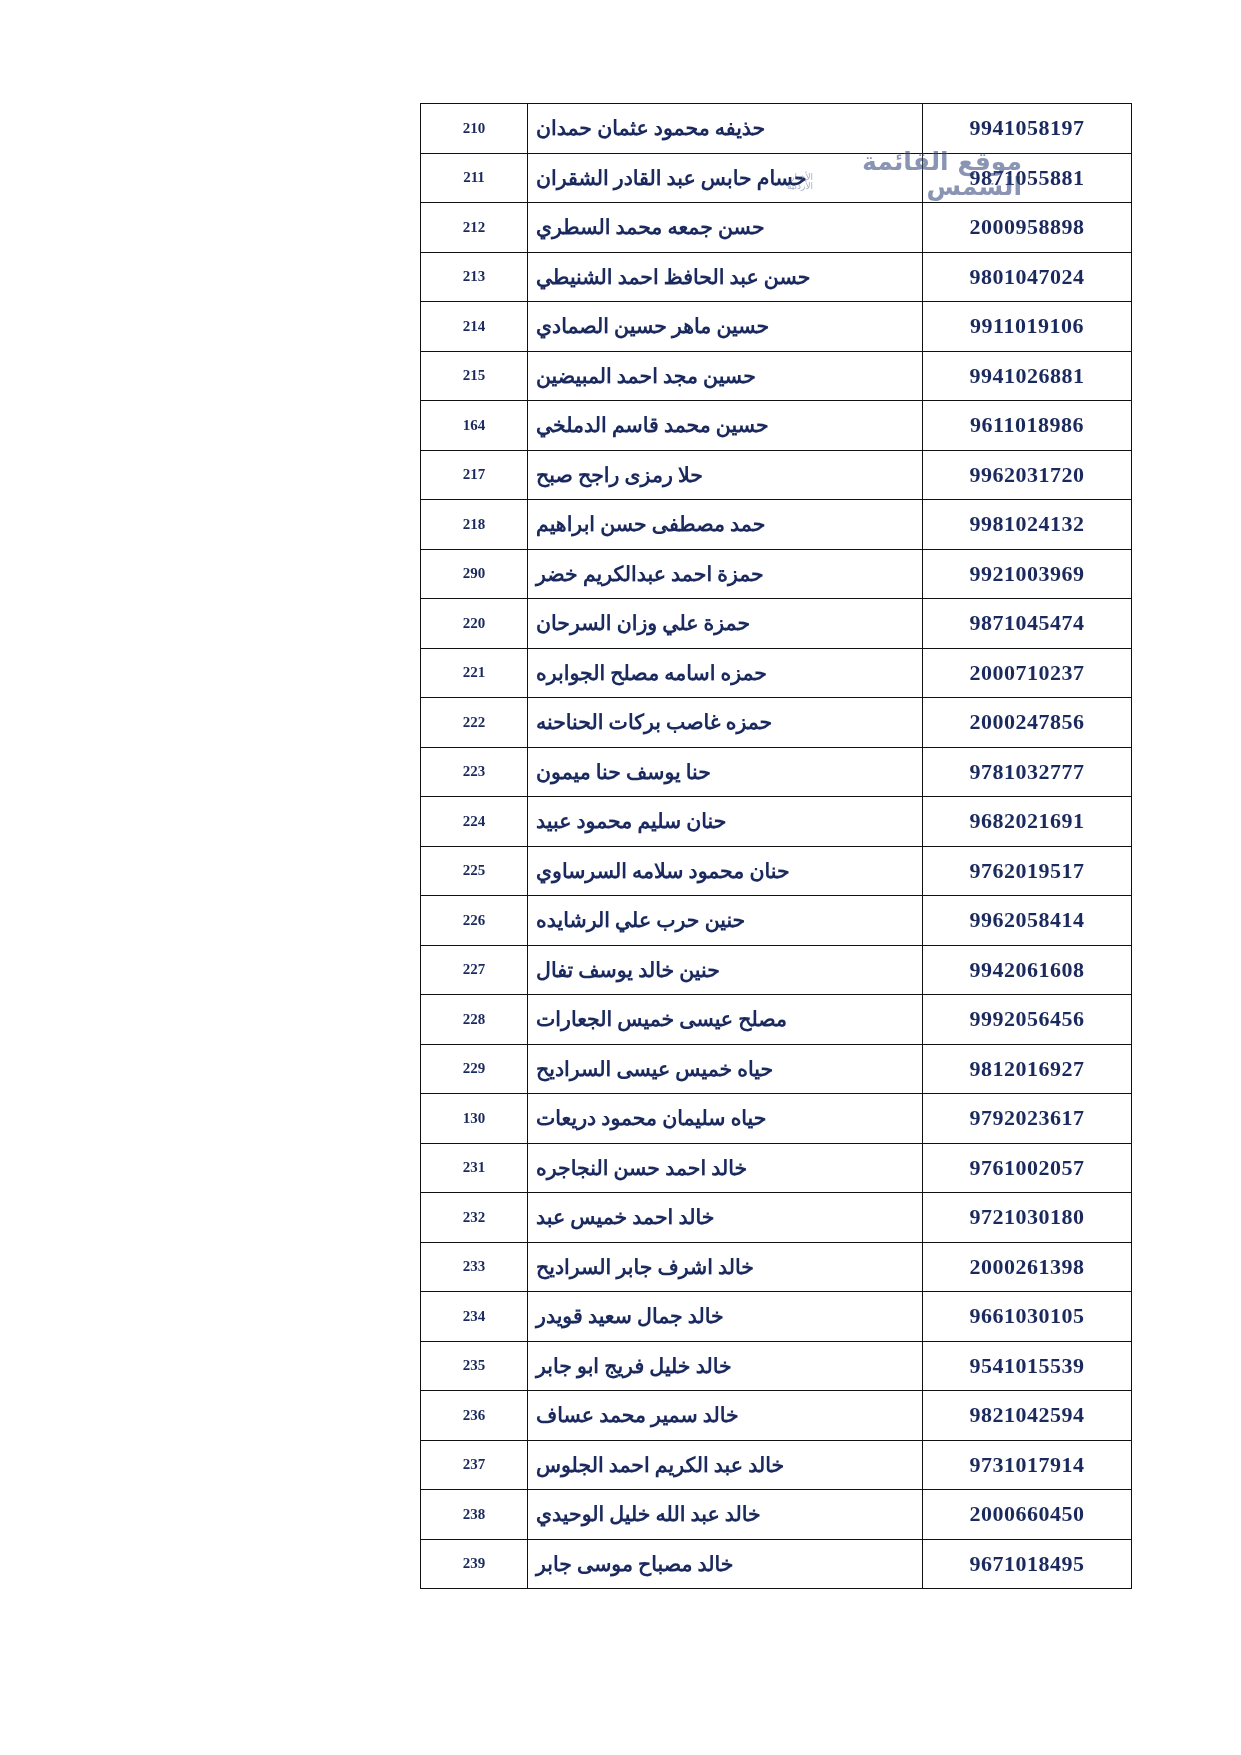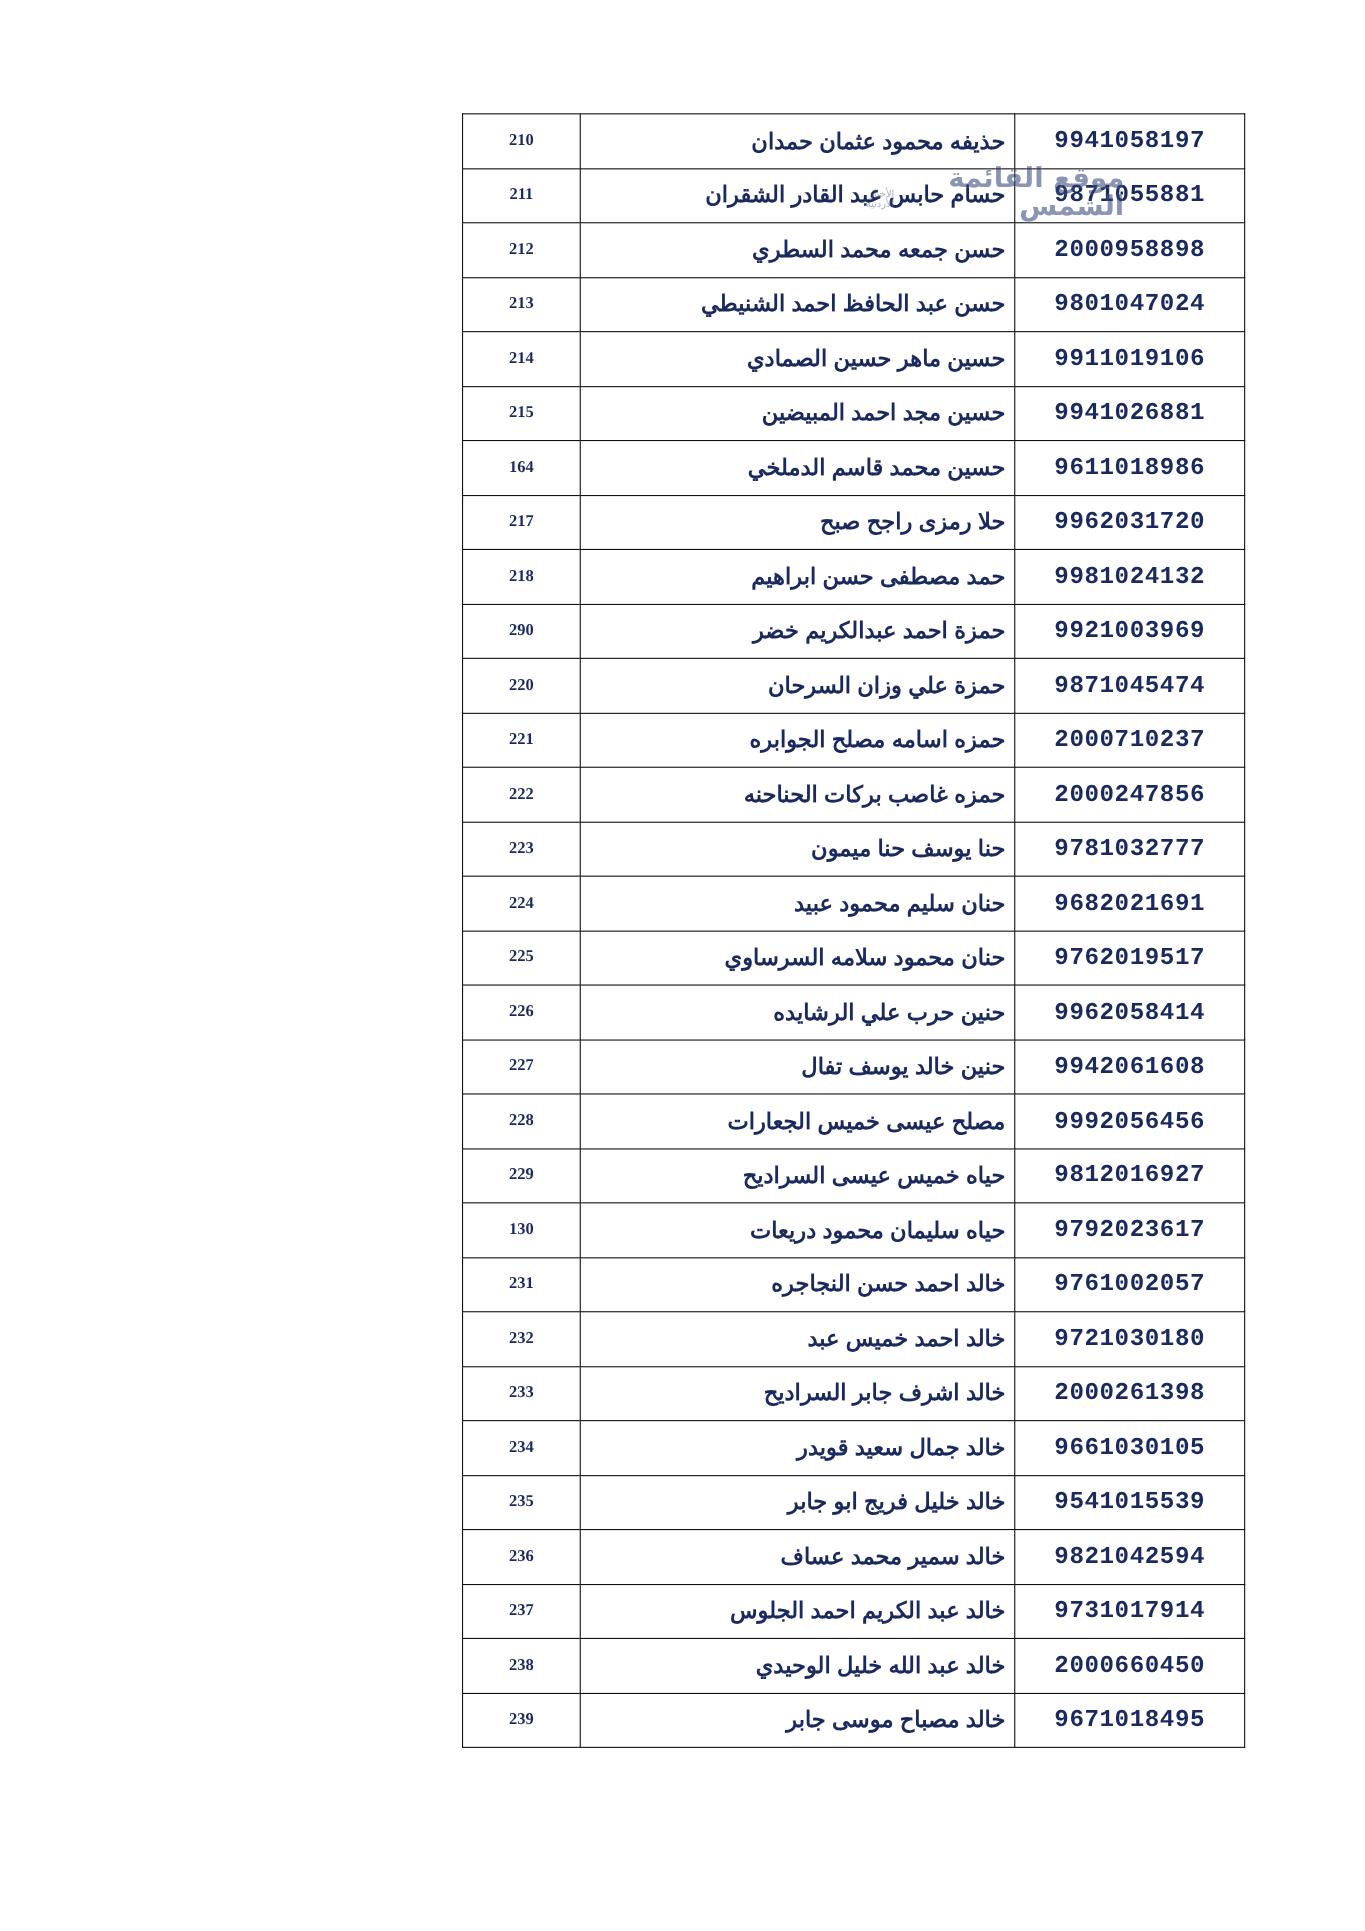--- a/index.html
+++ b/index.html
@@ -37,32 +37,32 @@
     white-space: nowrap;
   }
   td.col-num {
     width: 90px;
     text-align: center;
     font-size: 15px;
     font-family: "Liberation Serif", serif;
   }
   td.col-name {
     width: 378px;
-    text-align: right;
+    text-align: left;
     font-size: 20.5px;
-    font-family: Liberation Sans, sans-serif;
+    font-family: Liberation Serif, serif;
     direction: rtl;
   }
   td.col-id {
     width: 192px;
     text-align: center;
     font-size: 22px;
     letter-spacing: 0.5px;
     direction: ltr;
-    font-family: Liberation Mono, monospace;
+    font-family: Liberation Serif, serif;
   }
   .watermark {
     position: absolute;
     top: 150px;
     left: 772px;
     width: 250px;
     height: 48px;
     pointer-events: none;
     opacity: 0.55;
     display: flex;

